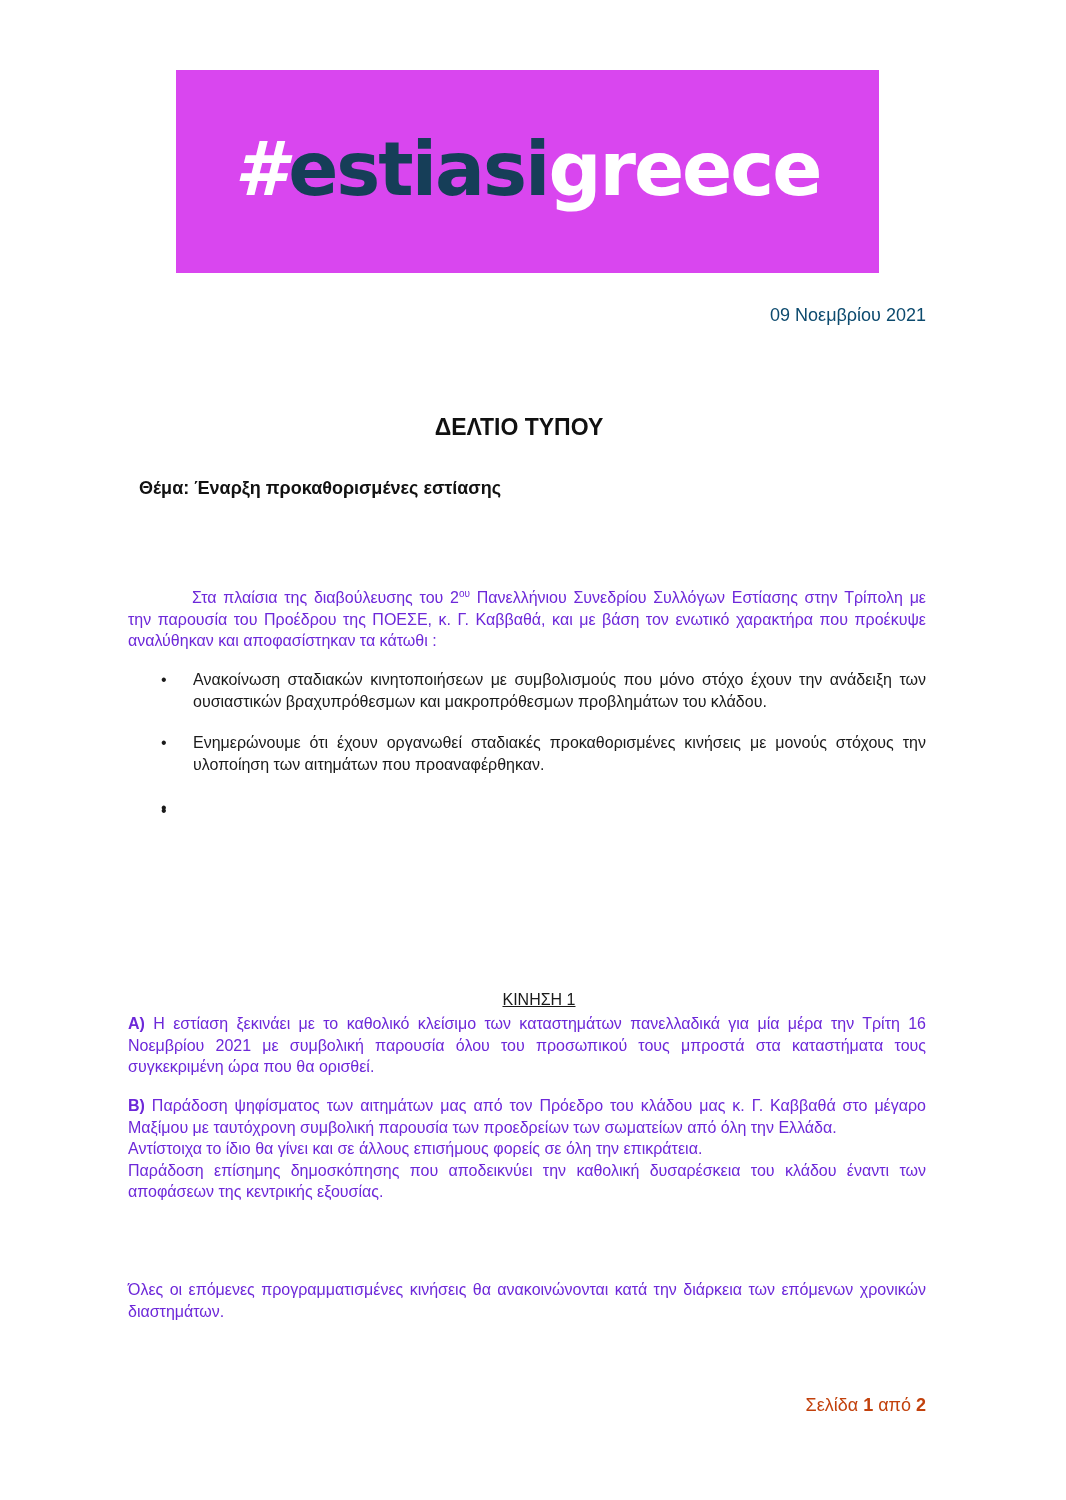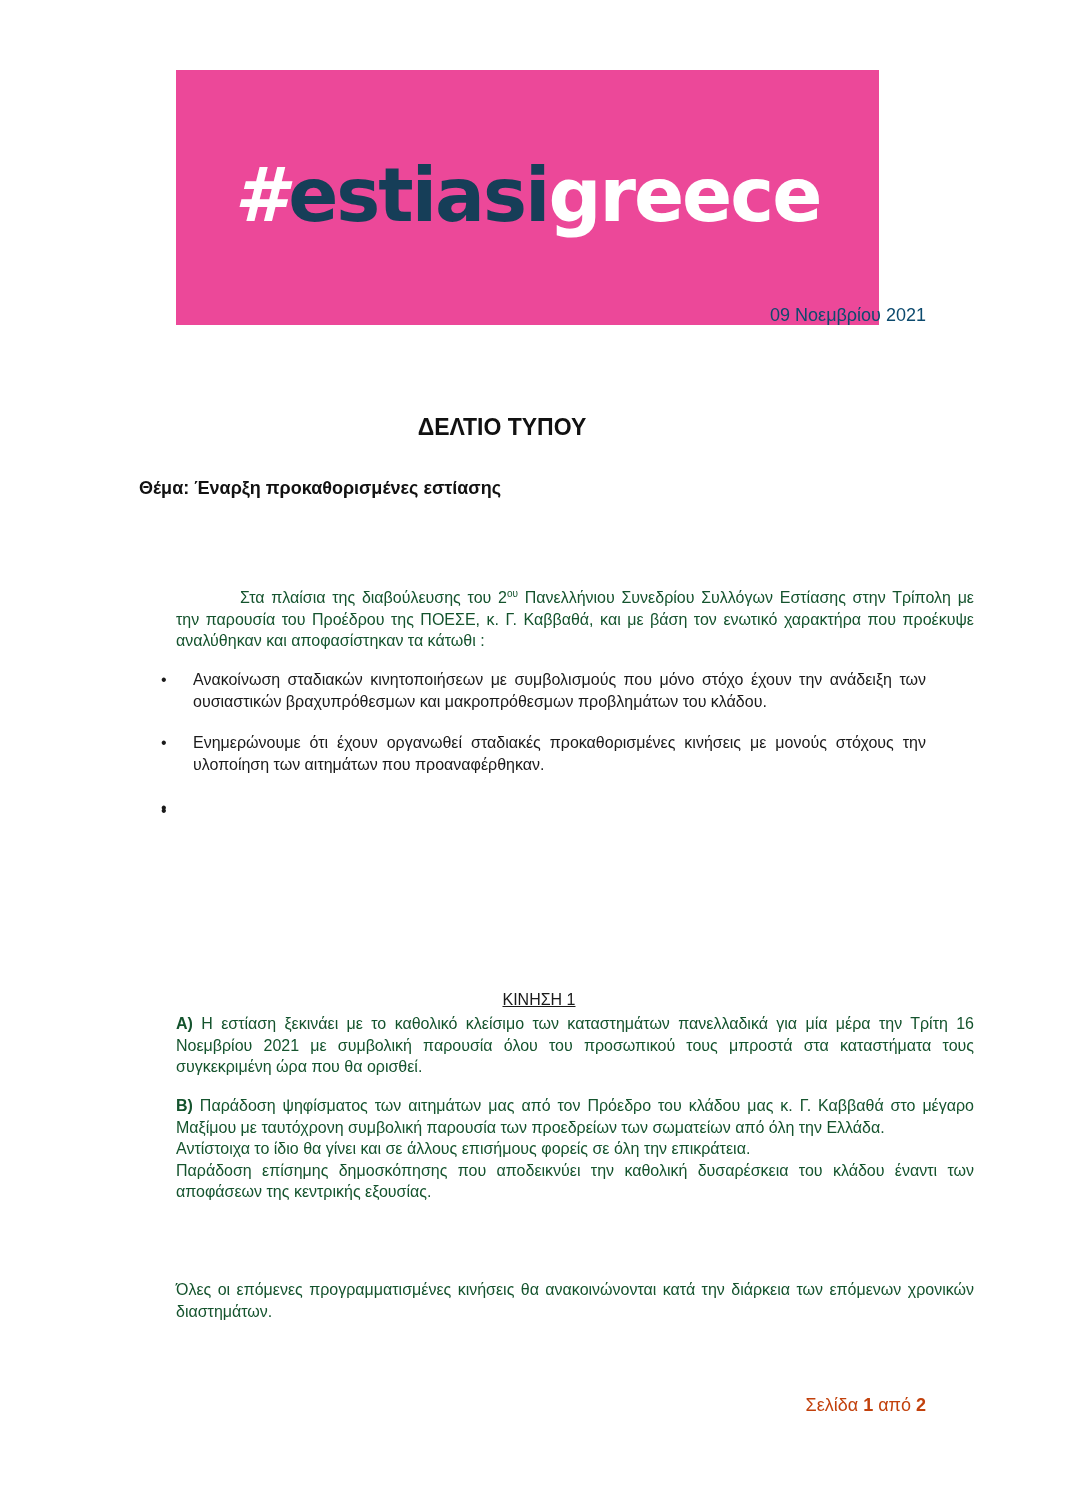--- a/index.html
+++ b/index.html
@@ -1,44 +1,44 @@
 <!DOCTYPE html>
 <html><head>
   <meta charset="utf-8">
   <style>
     html, body { margin: 0; padding: 0; background: #ffffff; }
     body {
       width: 1066px; height: 1500px; position: relative; overflow: hidden;
       font-family: "Liberation Sans", sans-serif; color: #1a1a1a;
     }
     .banner {
-      position: absolute; left: 176px; top: 70px; width: 703px; height: 255px;
-      background: #ec4899; display: flex; align-items: center; justify-content: center;
+      position: absolute; left: 176px; top: 70px; width: 703px; height: 203px;
+      background: #d946ef; display: flex; align-items: center; justify-content: center;
     }
     .banner-text {
       font-family: "DejaVu Sans", sans-serif; font-weight: bold; font-size: 74px;
       letter-spacing: -2px; line-height: 1; margin-top: -6px;
     }
     .banner-text .hash { color: #ffffff; font-style: italic; margin-right: 4px; }
     .banner-text .dark { color: #163e58; }
     .banner-text .light { color: #ffffff; }
 
     .date {
       position: absolute; right: 140px; top: 305px; font-size: 18px; color: #0c4a6e;
     }
     .title {
       position: absolute; left: 0; width: 1004px; top: 414px; text-align: center;
-      font-weight: bold; font-size: 23px; color: #111;
+      font-weight: bold; font-size: 23px; color: #111; padding-left: 17px;
     }
     .subject {
       position: absolute; left: 139px; top: 478px; font-weight: bold; font-size: 18px; color: #111;
     }
     .para {
       position: absolute; left: 128px; width: 798px; font-size: 16px; line-height: 21.5px;
-      text-align: justify; color: #14532d; margin-left: 48px;
+      text-align: justify; color: #6d28d9;
     }
     .intro { top: 587px; text-indent: 64px; }
     .intro sup { font-size: 10px; line-height: 0; }
 
     .bullets { position: absolute; left: 128px; width: 798px; top: 669px; }
     .bullet {
       position: relative; padding-left: 65px; font-size: 16px; line-height: 21.5px;
       text-align: justify; margin-bottom: 20px;
     }
     .bullet .dot {

